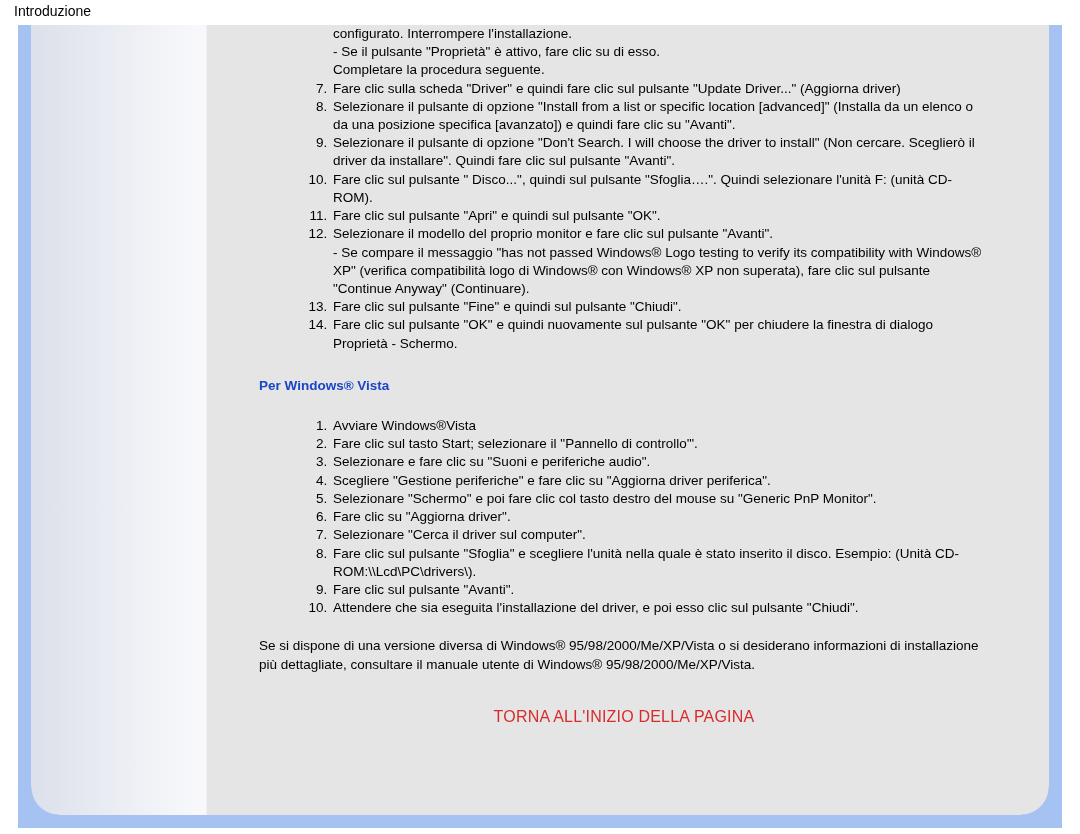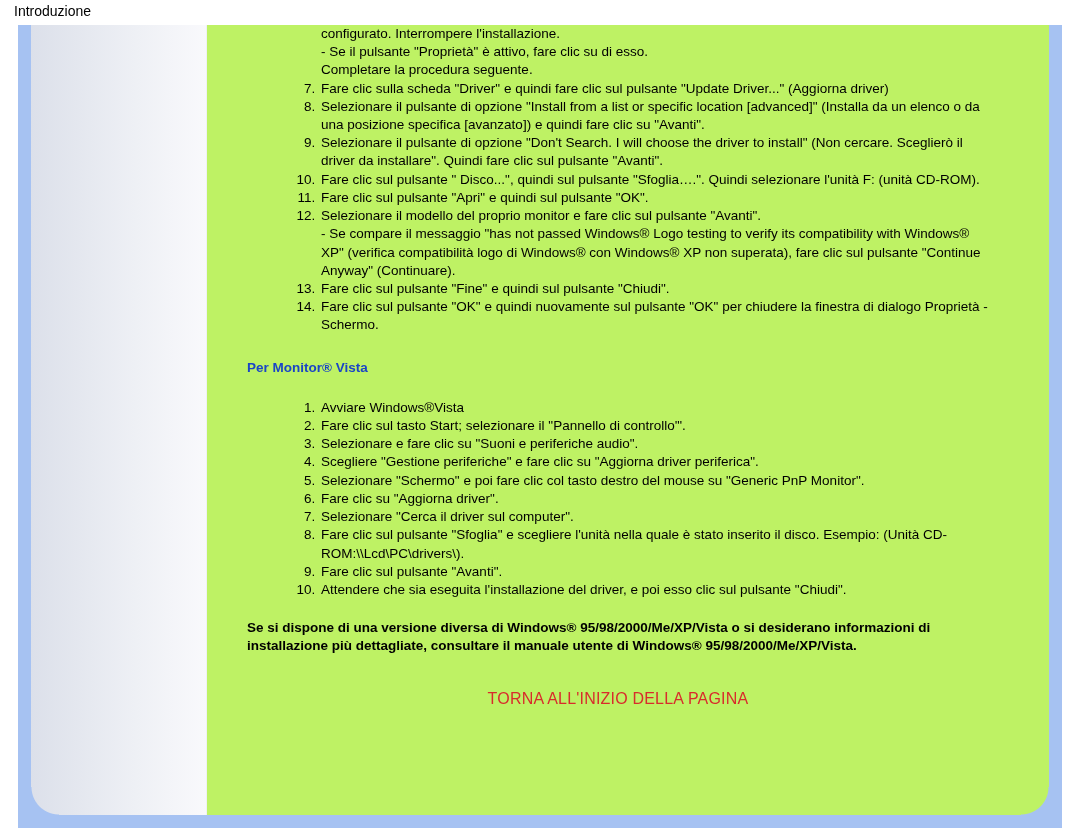--- a/index.html
+++ b/index.html
@@ -14,24 +14,25 @@
     font-size: 14px;
     color: #000;
     padding: 2px 0 4px 14px;
   }
   .outer-wrap {
     background: #a6c2f2;
     margin: 0 18px;
     padding: 0 13px 13px 13px;
   }
   .content-area {
-    background: #bef264;
+    background: #e5e5e5;
     position: relative;
     display: flex;
     min-height: 790px;
+    gap: 12px;
   }
   .left-sidebar {
     width: 176px;
     background: linear-gradient(to right, #dce0ea, #eef0f5 60%, #f9f9fc);
     border-right: 1px solid #f0f0f5;
   }
   .main-panel {
     flex: 1;
     padding: 0 60px 30px 40px;
   }
@@ -49,21 +50,20 @@
     list-style-type: decimal;
   }
   .section-title {
     color: #1a45c6;
     font-weight: bold;
     margin: 24px 0 22px 0;
     font-size: 13.5px;
   }
   .note-paragraph {
     margin: 20px 0 24px 0;
-    font-weight: bold;
   }
   .back-to-top {
     color: #d82c2c;
     text-align: center;
     font-size: 16px;
     letter-spacing: 0.2px;
     margin-top: 32px;
   }
   .rounded-corners {
     position: absolute;
@@ -113,21 +113,21 @@
           <li value="8" style="white-space: pre-line;">Selezionare il pulsante di opzione "Install from a list or specific location [advanced]" (Installa da un elenco o da una posizione specifica [avanzato]) e quindi fare clic su "Avanti".</li>
           <li value="9" style="white-space: pre-line;">Selezionare il pulsante di opzione "Don't Search. I will choose the driver to install" (Non cercare. Sceglierò il driver da installare". Quindi fare clic sul pulsante "Avanti".</li>
           <li value="10" style="white-space: pre-line;">Fare clic sul pulsante " Disco...", quindi sul pulsante "Sfoglia….". Quindi selezionare l'unità F: (unità CD-ROM).</li>
           <li value="11" style="white-space: pre-line;">Fare clic sul pulsante "Apri" e quindi sul pulsante "OK".</li>
           <li value="12" style="white-space: pre-line;">Selezionare il modello del proprio monitor e fare clic sul pulsante "Avanti".
 - Se compare il messaggio "has not passed Windows® Logo testing to verify its compatibility with Windows® XP" (verifica compatibilità logo di Windows® con Windows® XP non superata), fare clic sul pulsante "Continue Anyway" (Continuare).</li>
           <li value="13" style="white-space: pre-line;">Fare clic sul pulsante "Fine" e quindi sul pulsante "Chiudi".</li>
           <li value="14" style="white-space: pre-line;">Fare clic sul pulsante "OK" e quindi nuovamente sul pulsante "OK" per chiudere la finestra di dialogo Proprietà - Schermo.</li>
         </ol>
 
-      <div class="section-title">Per Monitor® Vista</div>
+      <div class="section-title">Per Windows® Vista</div>
 
       <ol class="list-block" id="vista-list">
           <li>Avviare Windows®Vista</li>
           <li>Fare clic sul tasto Start; selezionare il "Pannello di controllo'".</li>
           <li>Selezionare e fare clic su "Suoni e periferiche audio".</li>
           <li>Scegliere "Gestione periferiche" e fare clic su "Aggiorna driver periferica".</li>
           <li>Selezionare "Schermo" e poi fare clic col tasto destro del mouse su "Generic PnP Monitor".</li>
           <li>Fare clic su "Aggiorna driver".</li>
           <li>Selezionare "Cerca il driver sul computer".</li>
           <li>Fare clic sul pulsante "Sfoglia" e scegliere l'unità nella quale è stato inserito il disco. Esempio: (Unità CD-ROM:\\Lcd\PC\drivers\).</li>

